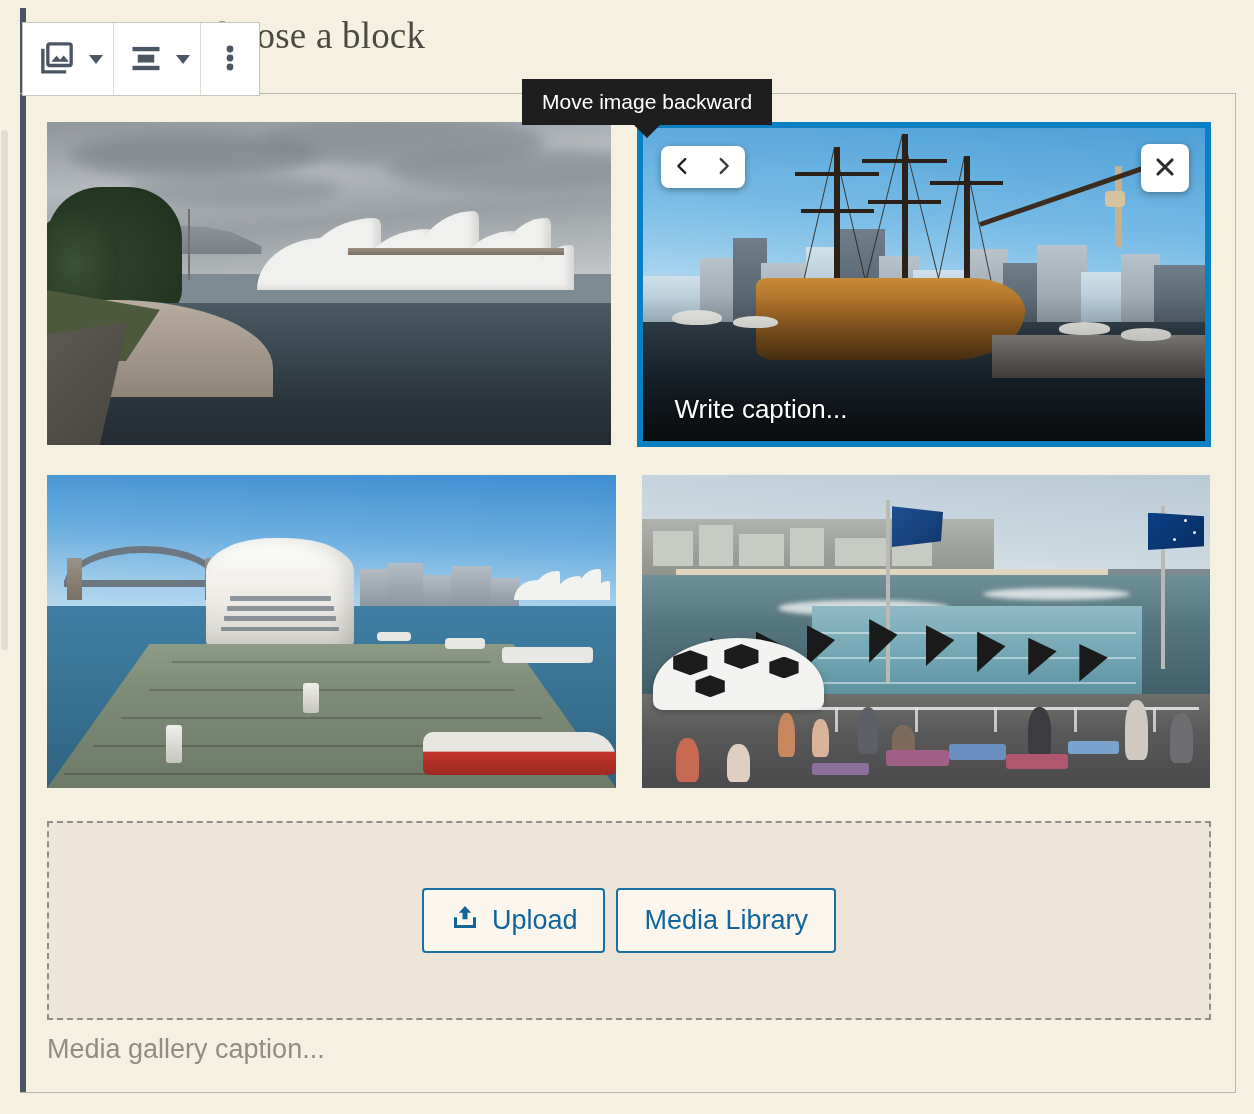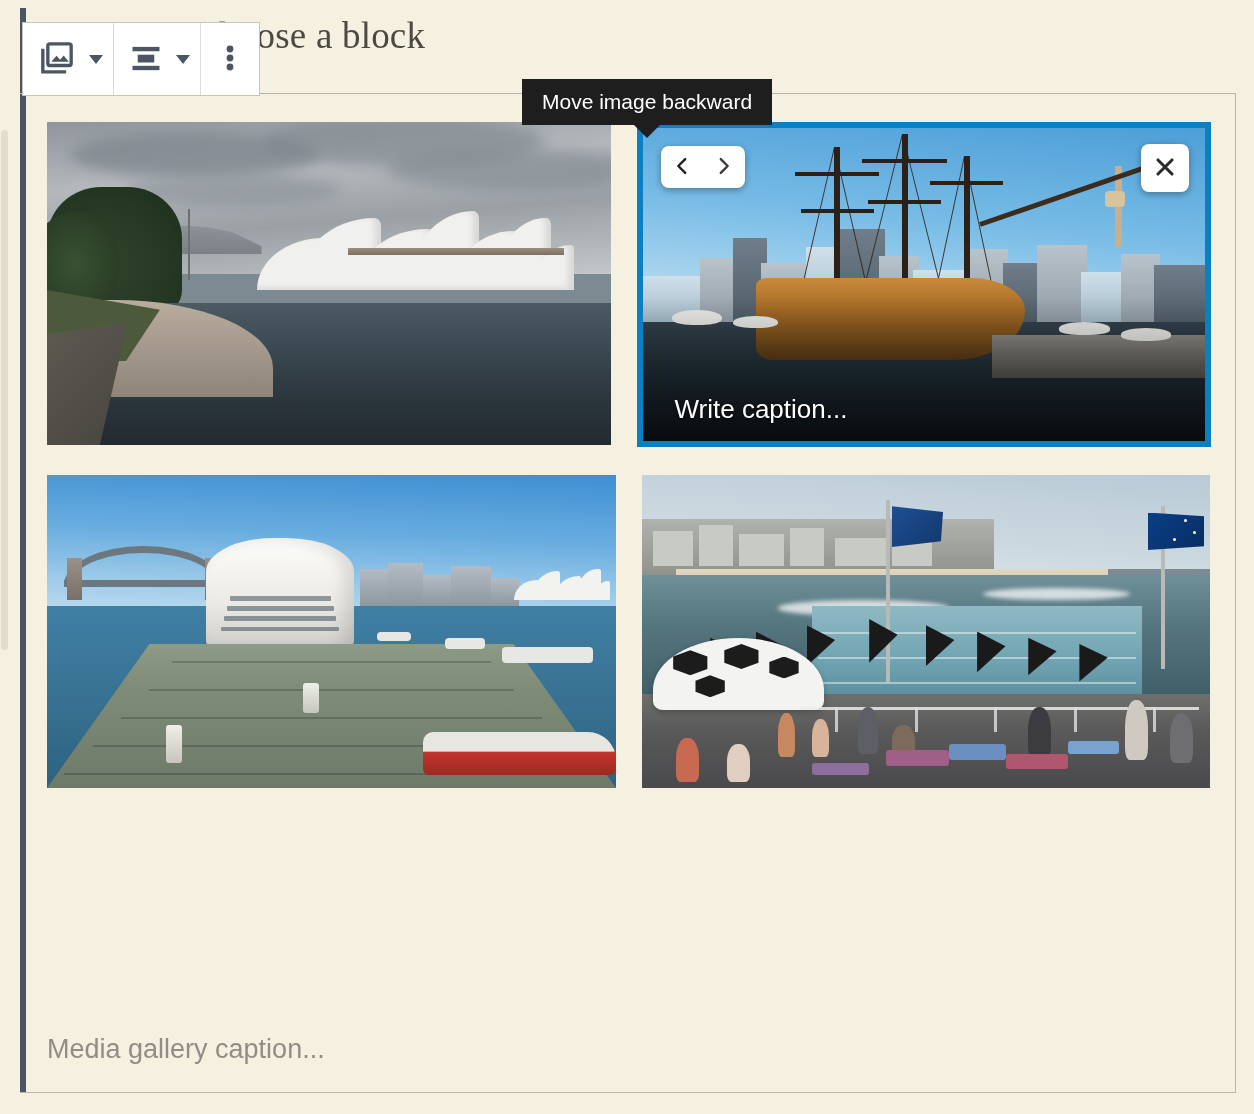--- a/index.html
+++ b/index.html
@@ -554,16 +554,32 @@
             <div class="s4-mat" style="left:75%;top:85%;width:9%;height:4%;background:#7aa2ce"></div>
             <div class="s4-mat" style="left:30%;top:92%;width:10%;height:4%;background:#8d6f9e"></div>
           </div>
         </div>
       </div>
     </div>
   </div>
 
   <div class="tooltip">Move image backward</div>
 
+  <div class="dropzone">
+    <div class="dz-buttons">
+      <button class="btn-outline">
+        <span>
+          <svg width="30" height="30" viewBox="0 0 24 24" fill="none">
+            <path d="M12 3.2l5 5.4h-3v5.1h-4V8.6H7z" fill="#11659a"></path>
+            <path d="M4.4 13.4v6.2h15.2v-6.2" stroke="#11659a" stroke-width="2.4" fill="none" stroke-linecap="square"></path>
+          </svg>
+        </span>
+        <span>Upload</span>
+      </button>
+      <button class="btn-outline">
+        <span>Media Library</span>
+      </button>
+    </div>
+  </div>
 
   <div class="gallery-caption">Media gallery caption...</div>
 
 </div>
 
 </body></html>

